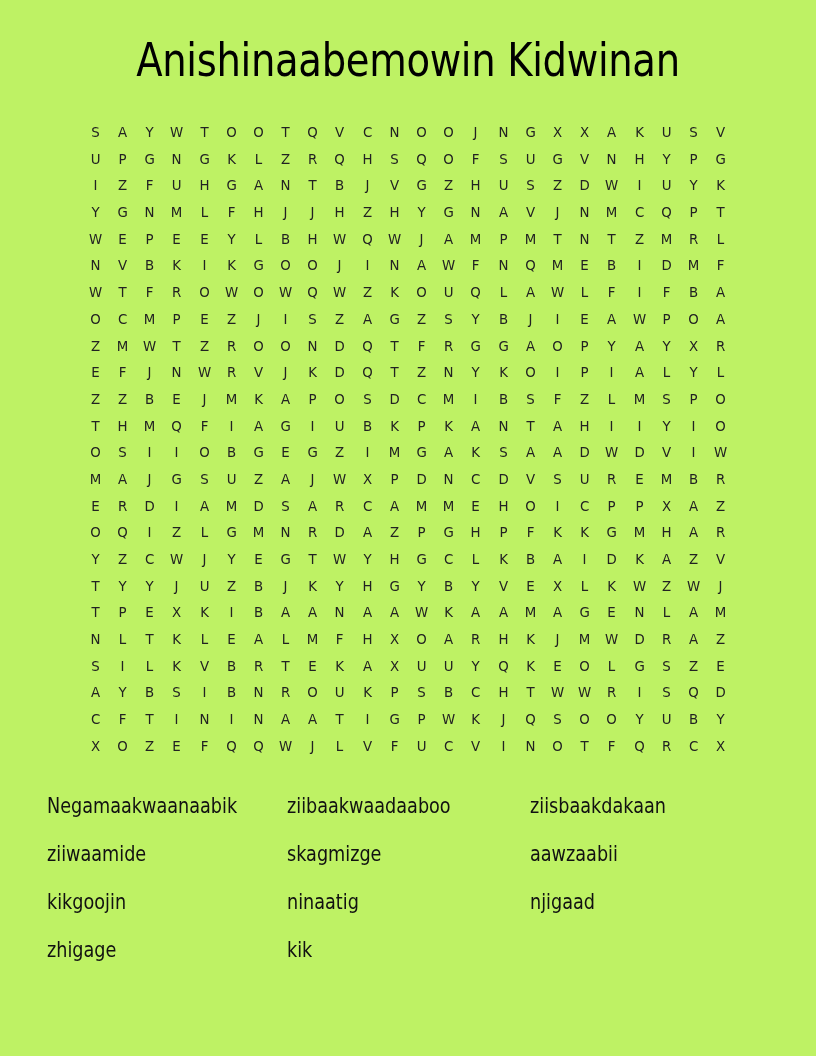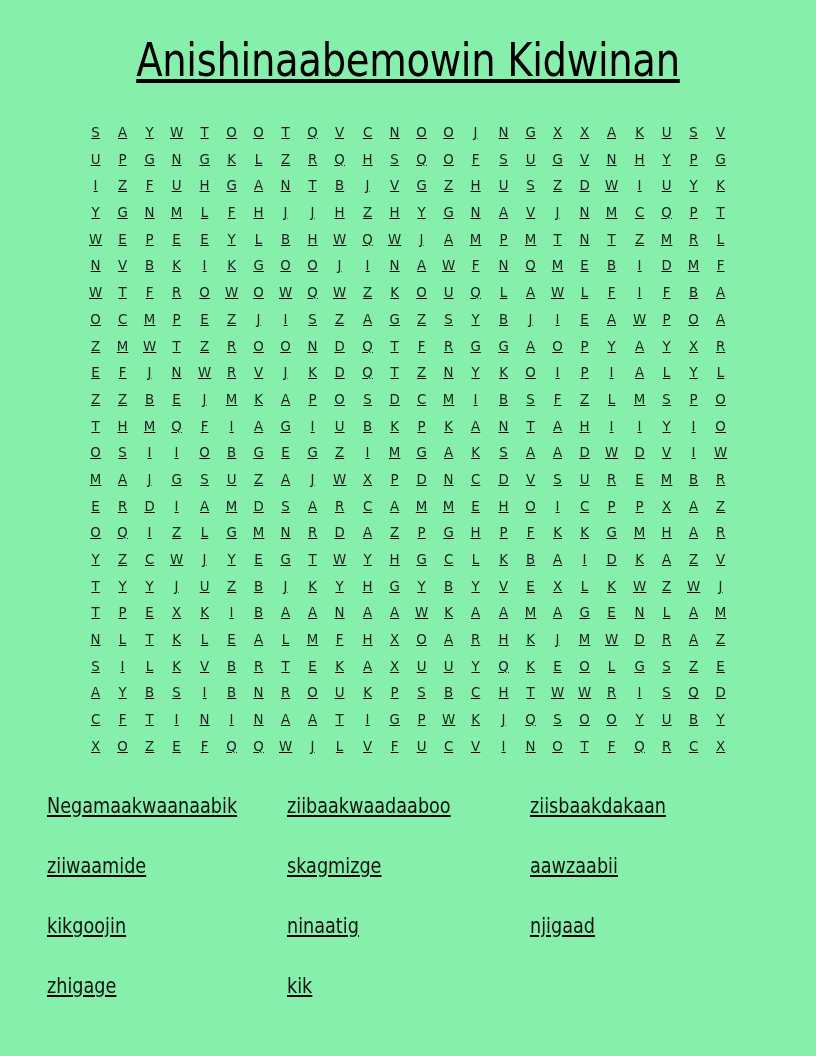--- a/index.html
+++ b/index.html
@@ -13,22 +13,21 @@
     font-family: "DejaVu Sans", "Liberation Sans", sans-serif;
     color: #000000;
     overflow: hidden;
     position: relative;
   }
   .page {
     width: 816px;
     height: 1056px;
     box-sizing: border-box;
     position: relative;
-    background: #86efac;
-    text-decoration: underline;
+    background: #bef264;
   }
   .title {
     text-align: center;
     font-size: 47px;
     font-weight: 400;
     letter-spacing: -0.4px;
     line-height: 1;
     margin: 0;
     padding-top: 36px;
     color: #000000;
@@ -58,21 +57,21 @@
     color: #222222;
     font-family: "DejaVu Sans", "Liberation Sans", sans-serif;
     transform: scaleX(0.92);
   }
   .words {
     margin-top: 24px;
     padding-left: 47px;
     padding-right: 40px;
     display: grid;
     grid-template-columns: 240px 243px auto;
-    row-gap: 16px;
+    row-gap: 4px;
   }
   .word {
     font-size: 20.5px;
     line-height: 44px;
     color: #111111;
     font-family: "DejaVu Sans", "Liberation Sans", sans-serif;
     transform: scaleX(0.86);
     transform-origin: left center;
     white-space: nowrap;
   }

